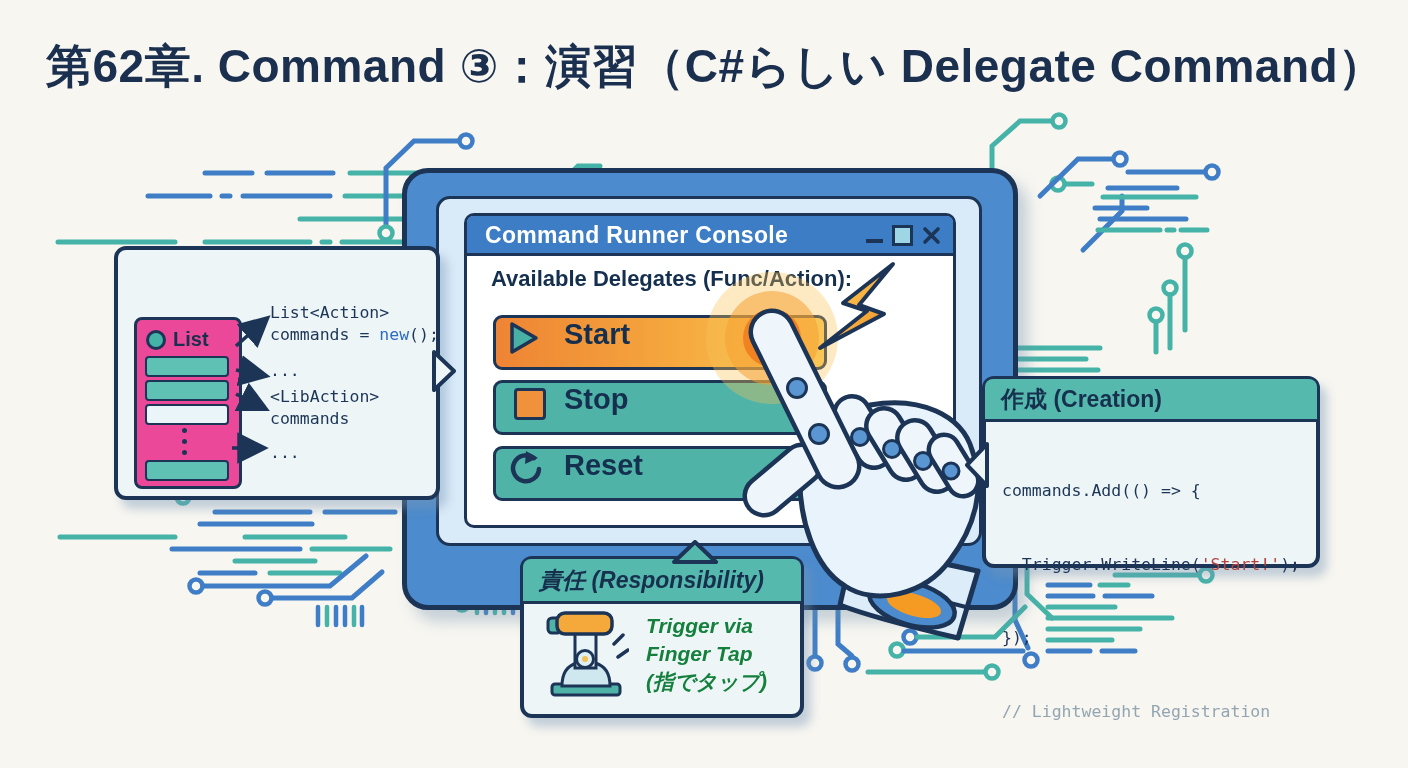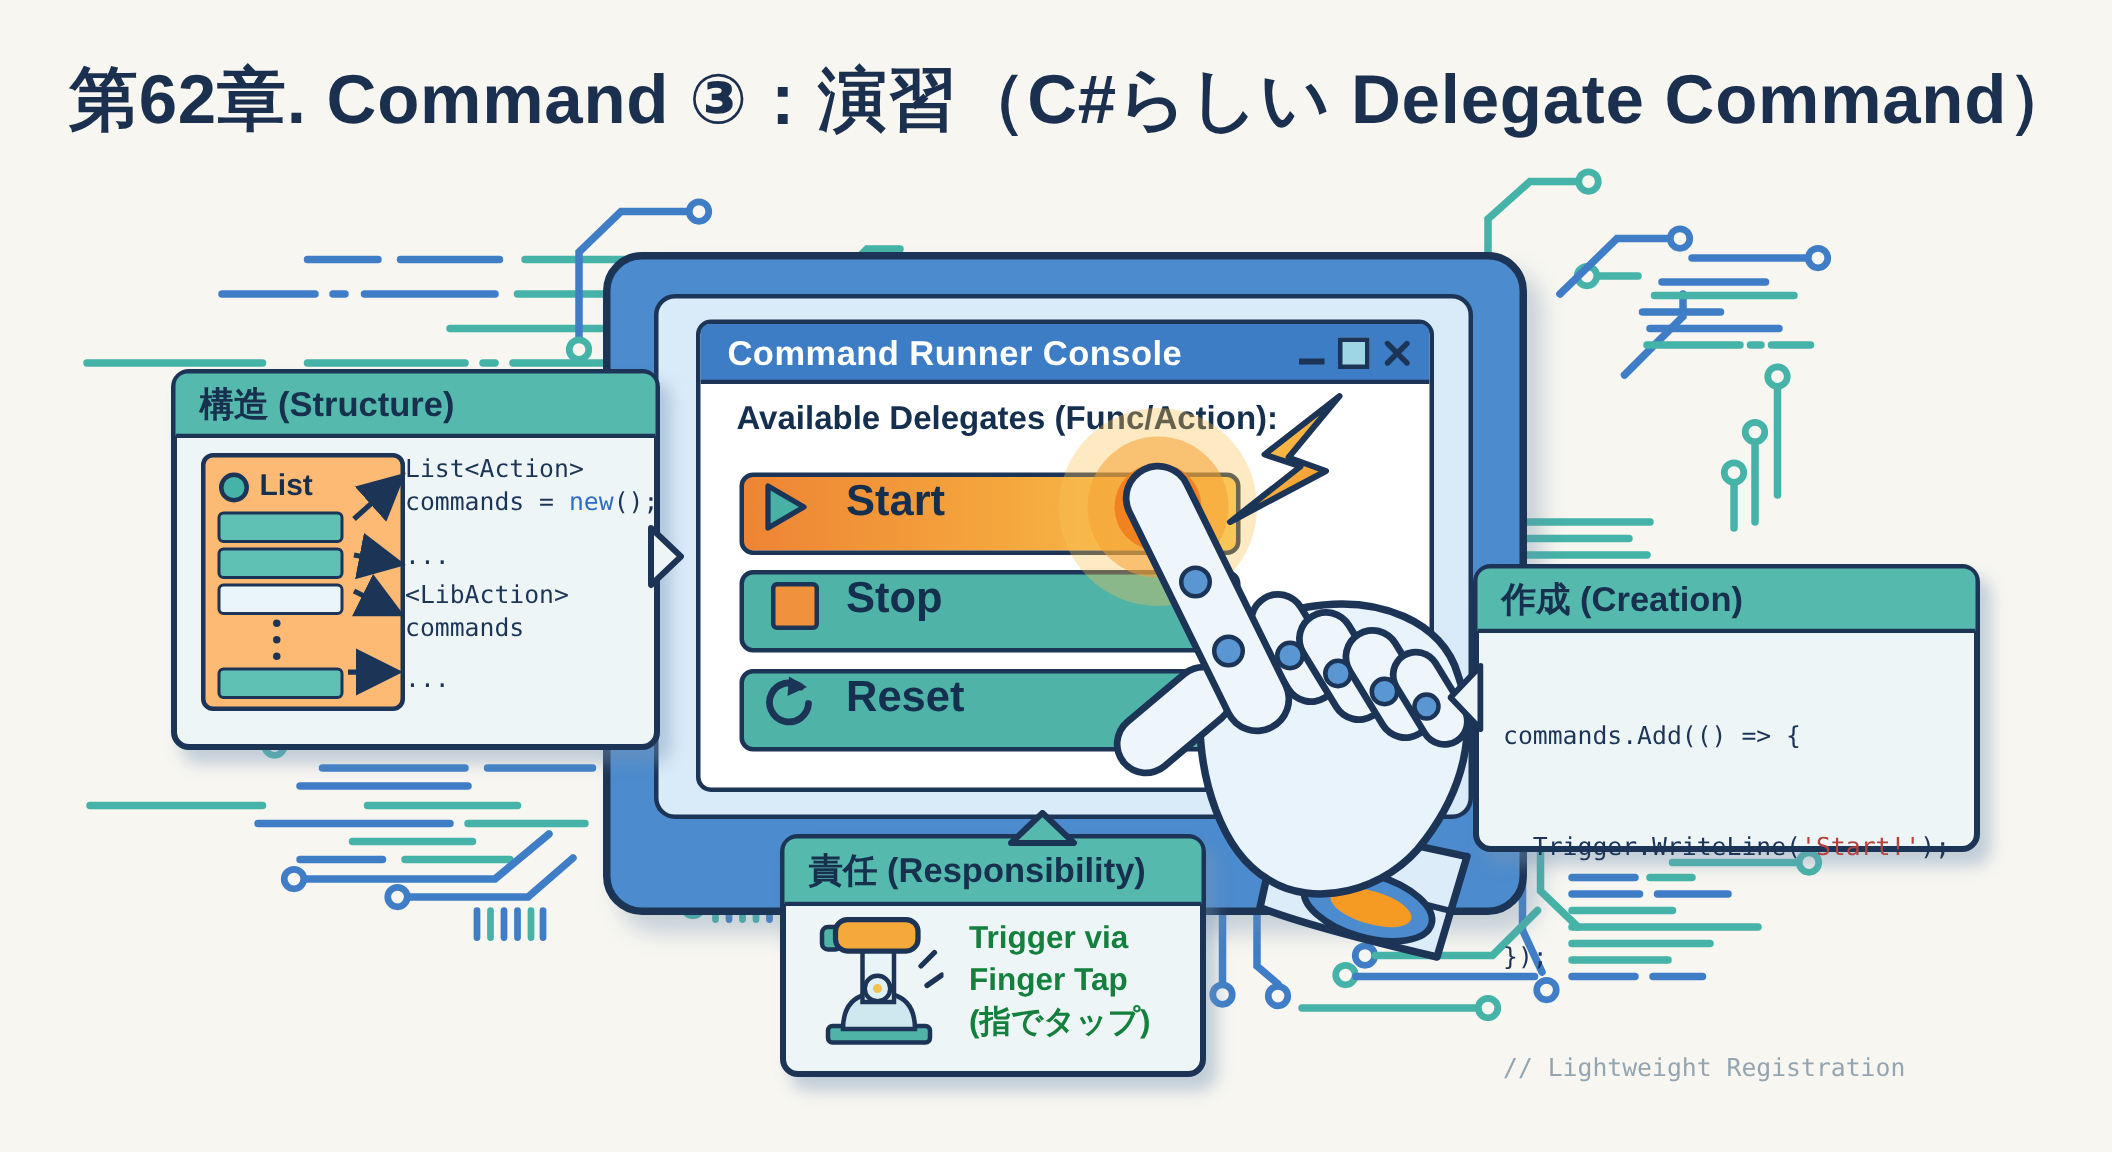--- a/index.html
+++ b/index.html
@@ -36,38 +36,38 @@
   .stop-square{position:absolute;left:8px;top:5px;width:26px;height:26px;background:#f0913c;
                border:3px solid #1c3557;border-radius:4px;}
   
   .panel{border:4px solid #1c3557;border-radius:12px;background:#edf5f7;z-index:50;
          box-shadow:7px 9px 10px rgba(120,150,180,.42);}
   .panel-header{position:absolute;left:-1px;top:-1px;right:-1px;height:40px;background:#56b9ae;
          border-bottom:3.5px solid #1c3557;border-radius:8px 8px 0 0;
          display:flex;align-items:center;padding-left:16px;
          font-size:23px;font-weight:700;color:#16304d;}
   #structure-panel{left:114px;top:246px;width:318px;height:246px;}
-  #list-box{left:16px;top:52px;width:102px;height:166px;background:#fdba74;
-            border:3px solid #1c3557;border-radius:8px;padding-left:28px;}
+  #list-box{left:16px;top:67px;width:102px;height:166px;background:#ec4899;
+            border:3px solid #1c3557;border-radius:8px;}
   #list-row{left:9px;top:8px;display:flex;align-items:center;gap:7px;}
   .list-bullet{width:14px;height:14px;border-radius:50%;background:#45b3a7;border:3px solid #1c3557;}
   #list-label{font-size:20px;font-weight:700;color:#16304d;}
   .slot{position:absolute;left:8px;width:80px;height:17px;border:2.5px solid #1c3557;
         border-radius:4px;background:#5fc0b4;}
   .slot.light{background:#eaf5fa;}
   .vdots{position:absolute;left:45px;display:flex;flex-direction:column;gap:6px;}
   .vdots span{width:5px;height:5px;border-radius:50%;background:#1c3557;}
   .code{font-family:"DejaVu Sans Mono","Liberation Mono",monospace;font-size:16.5px;
         color:#1c3557;white-space:pre;line-height:22px;}
   .kw{color:#2b6cc4;}
   .str{color:#b5413c;}
   .comment{color:#93a5b1;}
   #creation-panel{left:982px;top:376px;width:330px;height:184px;}
   #creation-code{left:16px;top:50px;line-height:24.5px;}
-  #responsibility-panel{left:520px;top:556px;width:276px;height:154px;}
+  #responsibility-panel{left:520px;top:556px;width:276px;height:154px;font-style:italic;}
   #responsibility-panel .panel-header{height:42px;}
   #resp-text{left:122px;top:52px;font-size:21px;font-weight:700;line-height:28px;color:#15803d;}
   
   #speech-bubble{left:903px;top:252px;width:232px;height:84px;background:#cfe6f8;
         border:3.5px solid #1c3557;border-radius:14px;z-index:55;
         box-shadow:6px 8px 9px rgba(120,150,180,.42);text-align:center;}
   #bubble-line1{margin-top:11px;font-size:21.5px;font-weight:700;color:#152f4e;}
   #bubble-line2{font-size:18px;font-weight:700;color:#152f4e;margin-top:2px;}
   .notch{position:absolute;}
   
@@ -234,21 +234,20 @@
       <circle cx="797" cy="388" r="9.5" fill="#5a96d2" stroke="#1c3557" stroke-width="3"></circle>
       <circle cx="819" cy="434" r="9.5" fill="#5a96d2" stroke="#1c3557" stroke-width="3"></circle>
       <circle cx="860" cy="437" r="8.5" fill="#5a96d2" stroke="#1c3557" stroke-width="3"></circle>
       <circle cx="892" cy="449" r="8.5" fill="#5a96d2" stroke="#1c3557" stroke-width="3"></circle>
       <circle cx="923" cy="461" r="8.5" fill="#5a96d2" stroke="#1c3557" stroke-width="3"></circle>
       <circle cx="951" cy="471" r="8" fill="#5a96d2" stroke="#1c3557" stroke-width="3"></circle>
     </g>
   </svg>
 
   <div id="structure-panel" class="abs panel">
-    <div class="panel-header">構造 (Structure)</div>
     <svg class="notch" style="right:-20px;top:100px" width="24" height="44" viewBox="0 0 24 44">
       <polygon points="2,2 22,21 2,40" fill="#edf5f7" stroke="#1c3557" stroke-width="4" stroke-linejoin="round"></polygon>
     </svg>
     <div id="list-box" class="abs">
       <div id="list-row" class="abs">
         <div class="list-bullet"></div>
         <span id="list-label">List</span>
       </div>
       <div class="slot" style="top:36px"></div>
       <div class="slot" style="top:60px"></div>

